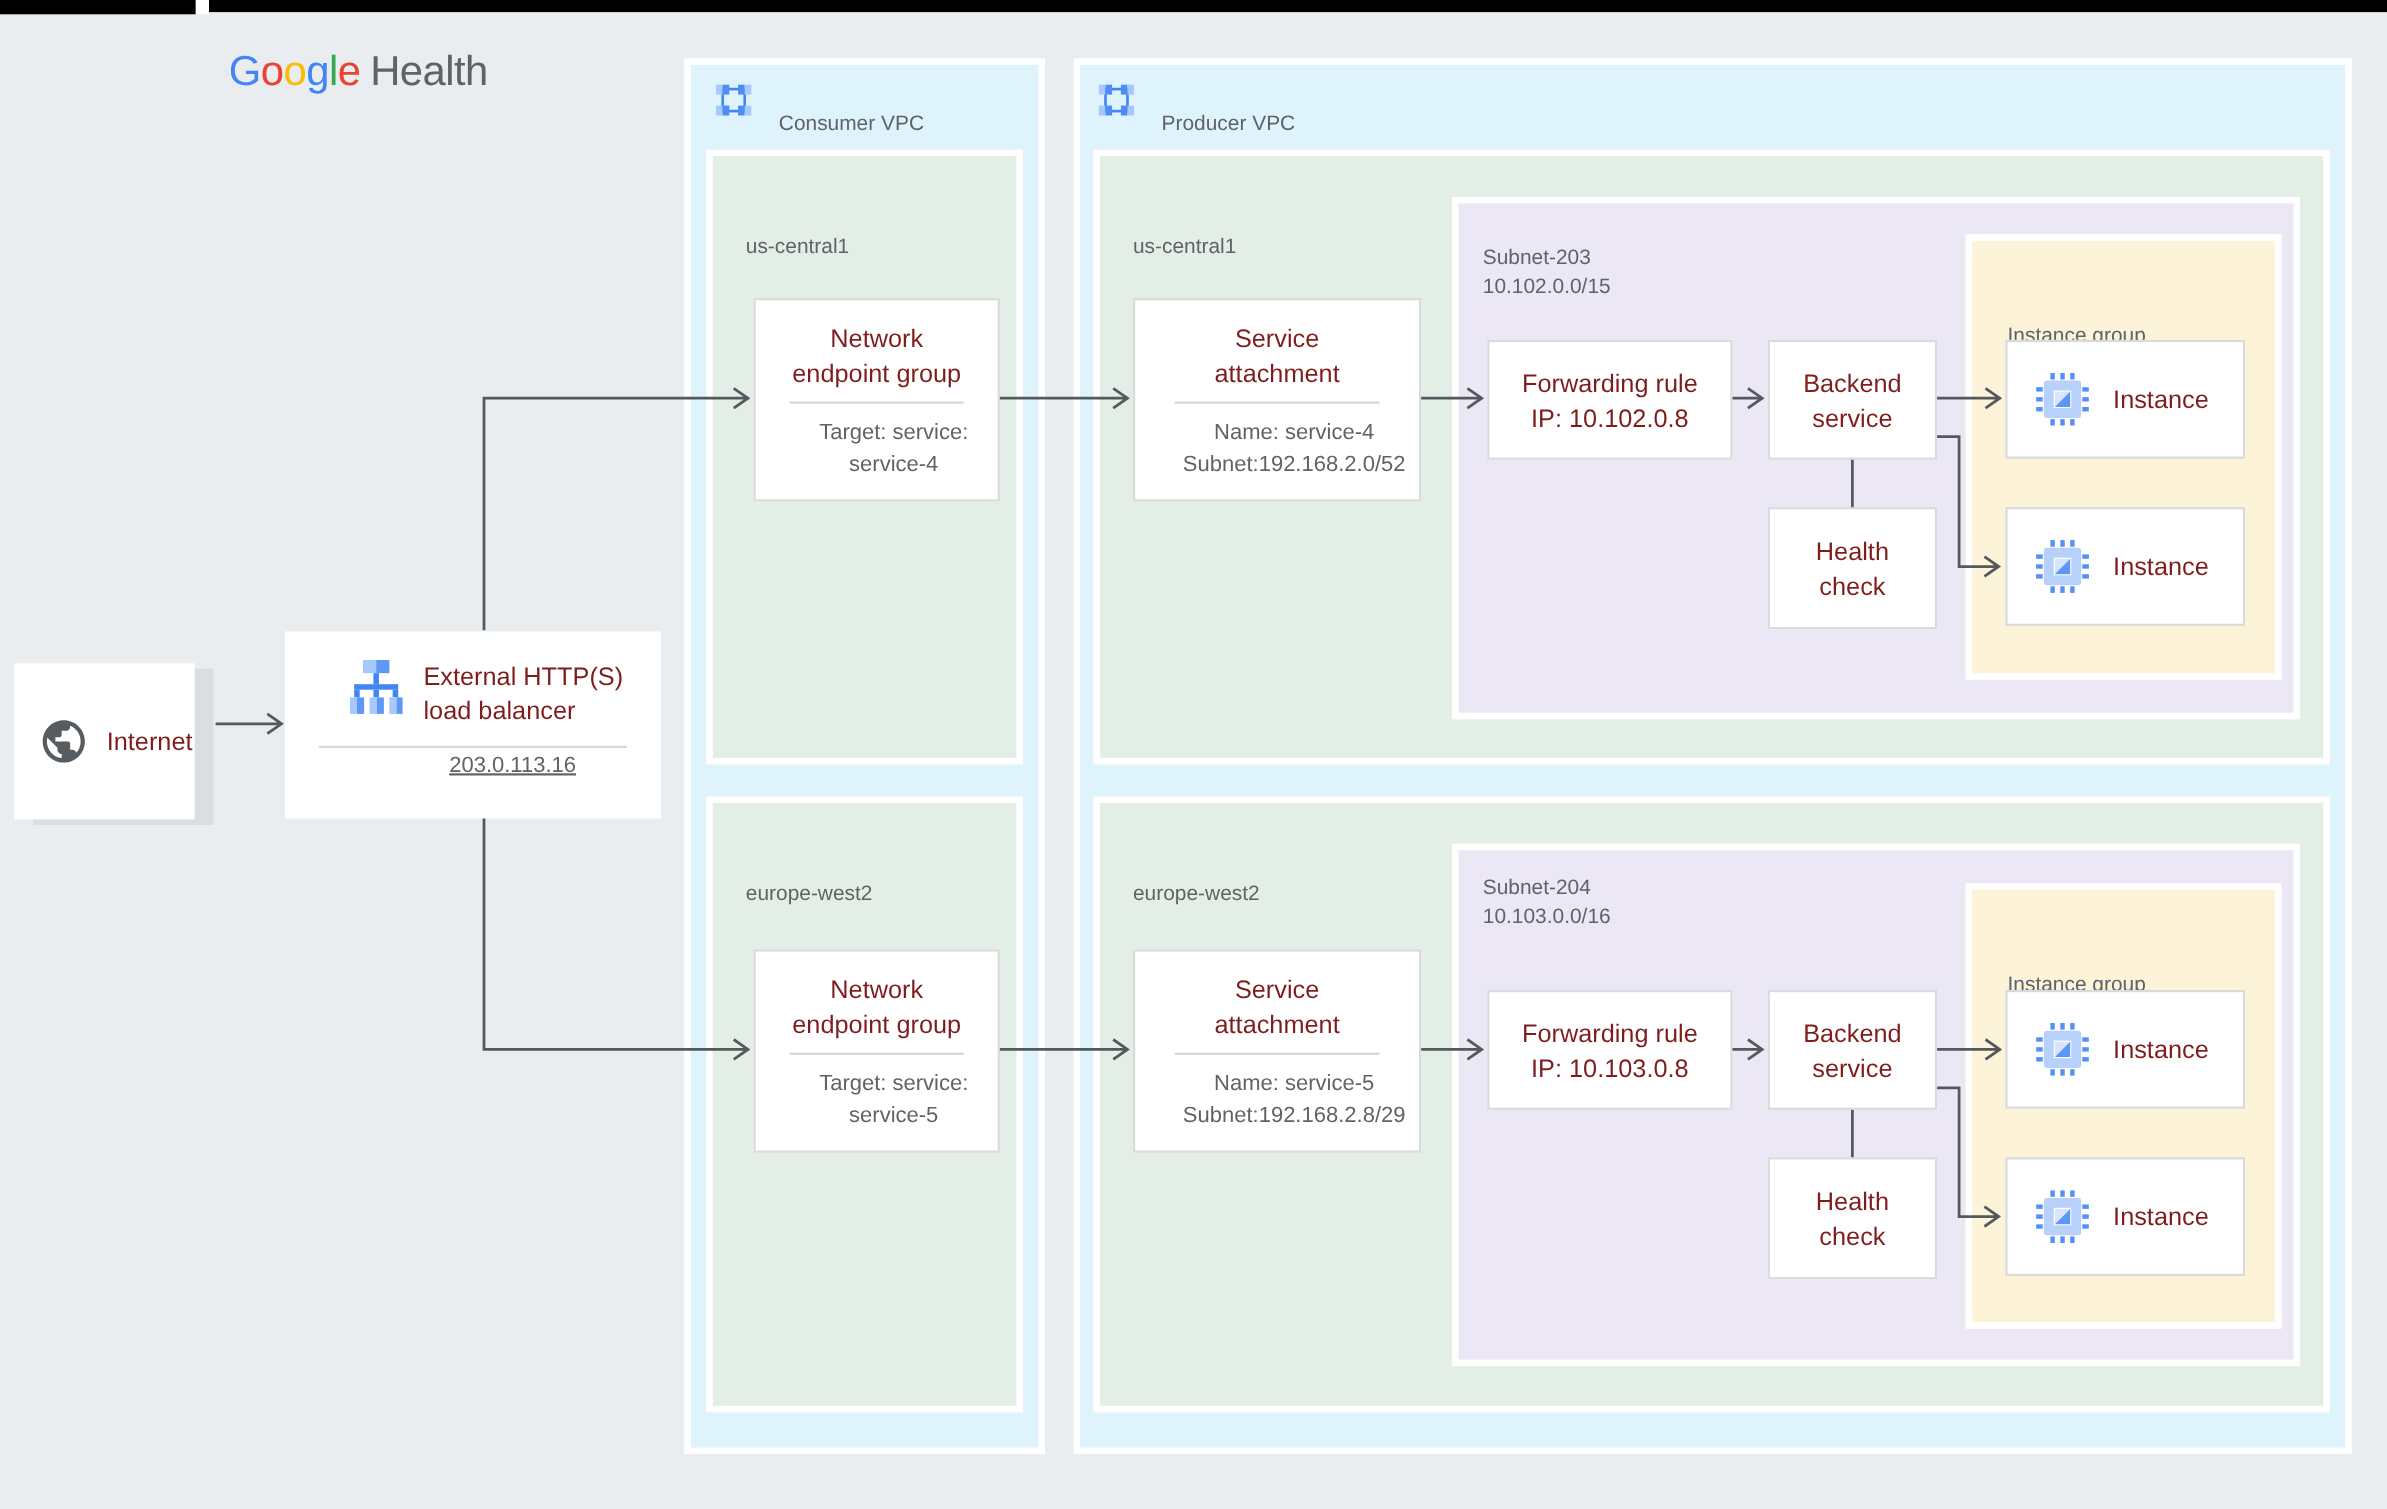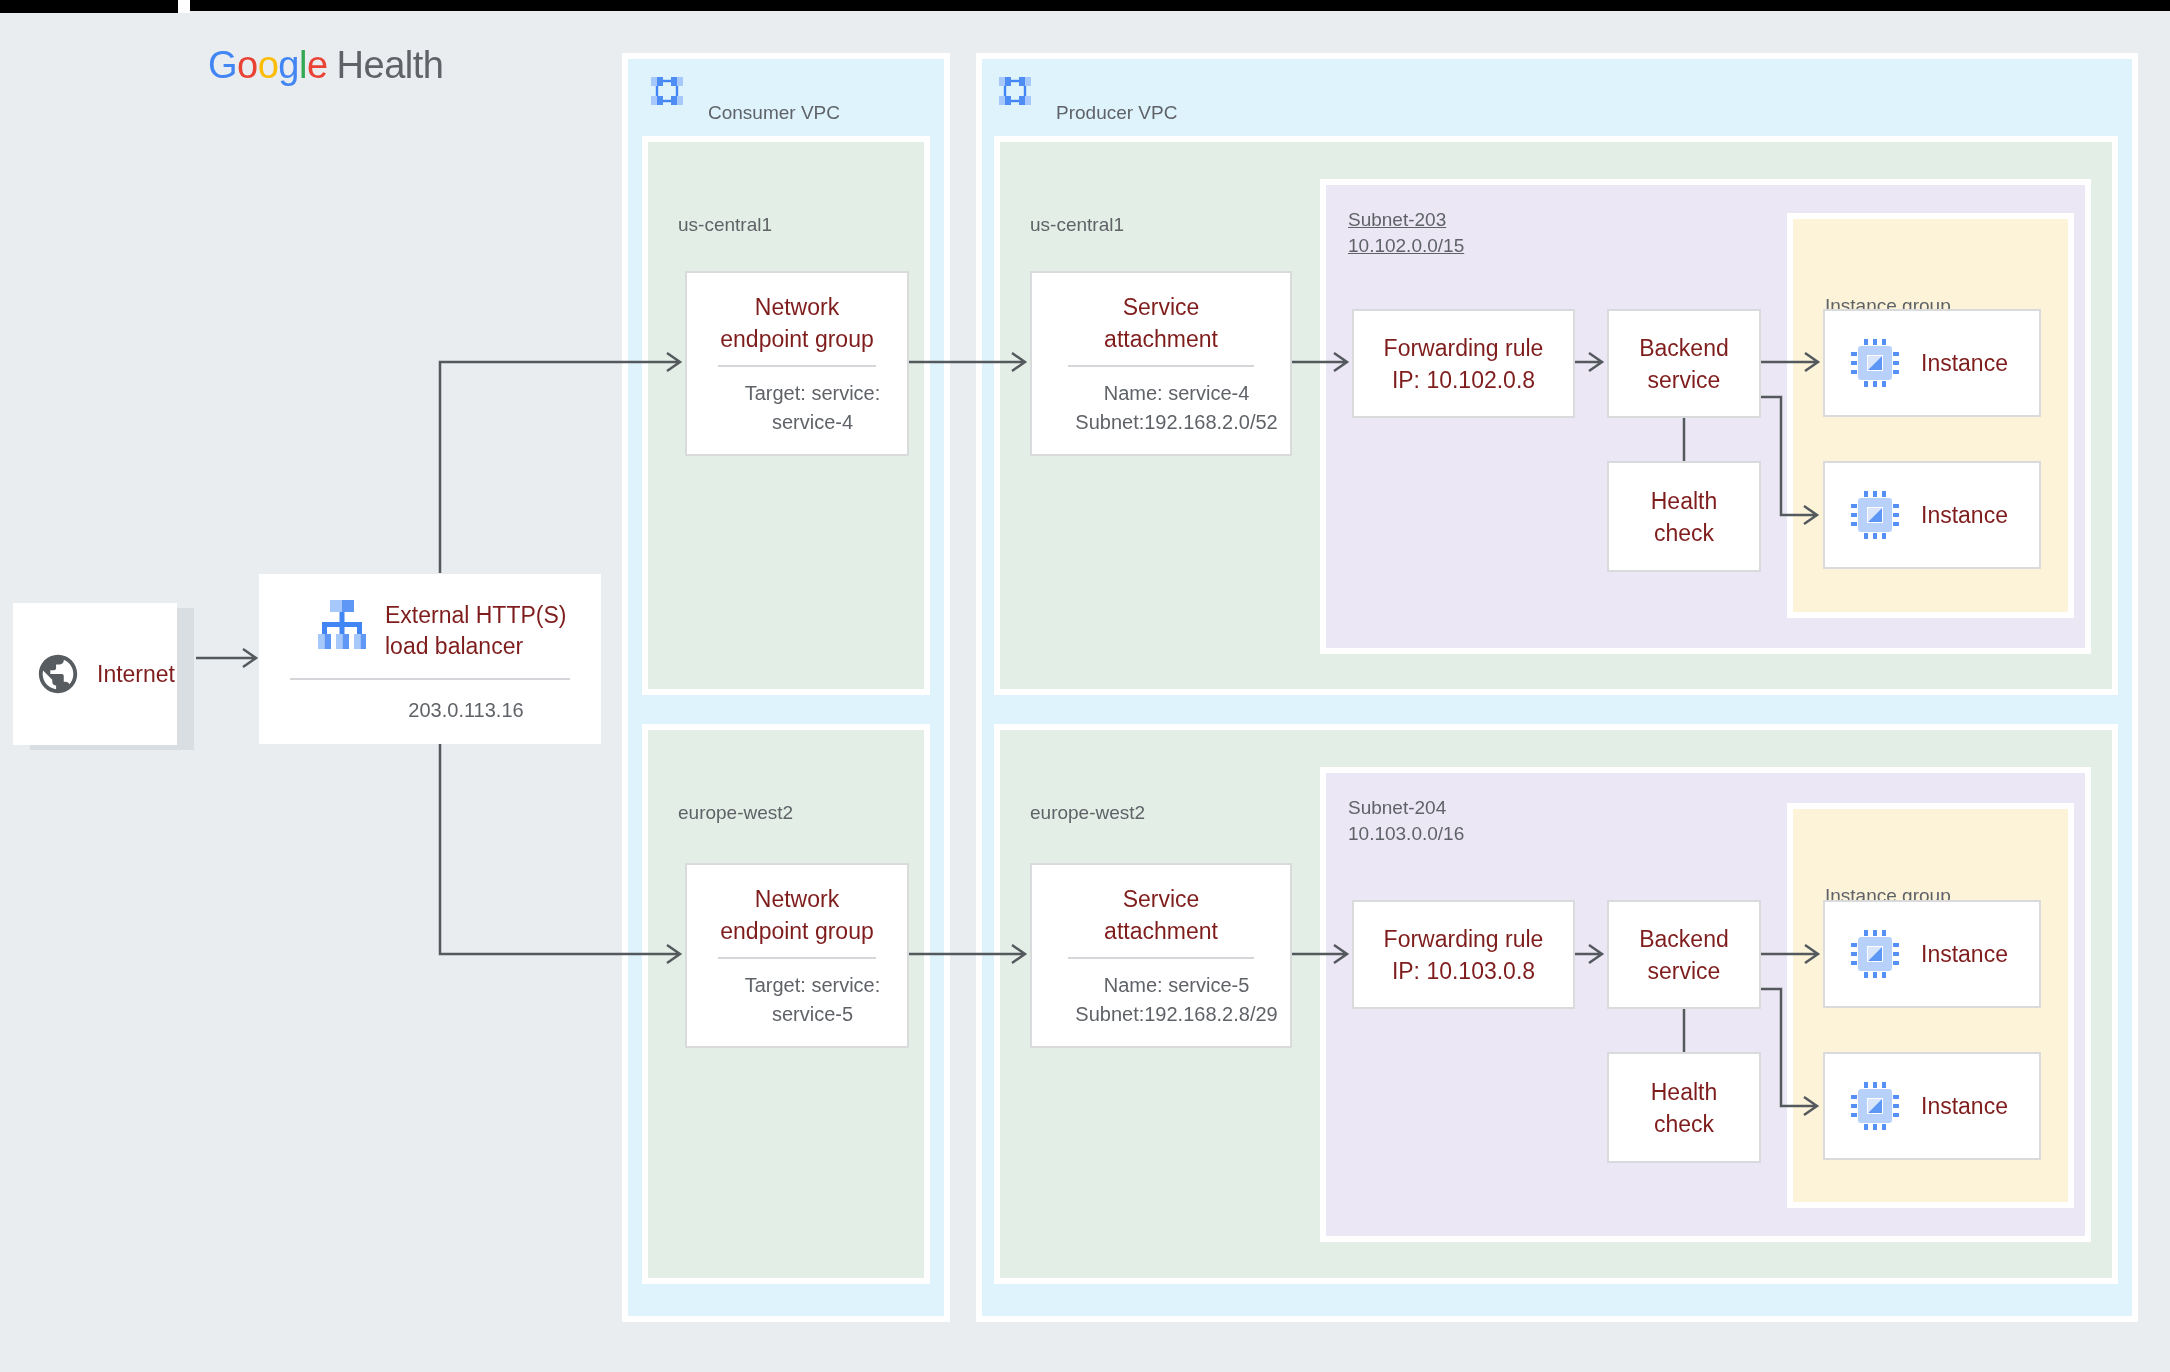--- a/index.html
+++ b/index.html
@@ -127,21 +127,21 @@
     <div class="col-center">
       <div class="box-title">Service</div>
       <div class="box-title">attachment</div>
       <div class="divider"></div>
       <div class="box-sub">Name: service-5</div>
       <div class="box-sub">Subnet:192.168.2.8/29</div>
     </div>
   </div>
 
   <div class="abs subnet-box" style="left:1320px;top:179px;width:771px;height:475px;"></div>
-  <div class="abs subnet-label" style="left:1348px;top:207px;text-decoration:underline;"><span>Subnet-203</span><br><span>10.102.0.0/15</span></div>
+  <div class="abs subnet-label" style="left:1348px;top:222px;"><span>Subnet-203</span><br><span>10.102.0.0/15</span></div>
 
   <div class="abs subnet-box" style="left:1320px;top:767px;width:771px;height:475px;"></div>
   <div class="abs subnet-label" style="left:1348px;top:795px;"><span>Subnet-204</span><br><span>10.103.0.0/16</span></div>
 
   <div class="abs ig-box" style="left:1787px;top:213px;width:287px;height:405px;"></div>
   <div class="abs zone-label" style="left:1825px;top:251px;">Instance group</div>
 
   <div class="abs ig-box" style="left:1787px;top:803px;width:287px;height:405px;"></div>
   <div class="abs zone-label" style="left:1825px;top:841px;">Instance group</div>
 
@@ -311,21 +311,21 @@
       <rect x="18" y="34" width="6.5" height="15" fill="#a6c8fa"></rect>
         <rect x="24.5" y="34" width="6.5" height="15" fill="#5e97f6"></rect>
       <rect x="36" y="34" width="6.5" height="15" fill="#a6c8fa"></rect>
         <rect x="42.5" y="34" width="6.5" height="15" fill="#5e97f6"></rect>
     </svg>
     <div class="abs" style="left:126px;top:26px;">
       <div class="box-title" style="text-align:left;line-height:31px;">External HTTP(S)</div>
       <div class="box-title" style="text-align:left;line-height:31px;">load balancer</div>
     </div>
     <div class="abs" style="left:31px;top:104px;width:280px;height:2px;background:#d4d6d9;"></div>
-    <div class="abs box-sub" style="left:0;top:122px;width:352px;">203.0.113.16</div>
+    <div class="abs box-sub" style="left:0;top:108px;width:352px;text-decoration:underline;">203.0.113.16</div>
   </div>
 
   <svg id="connectors" width="2170" height="1372" viewBox="0 0 2170 1372">
     <path d="M196,658 H255 M243,649 L256,658 L243,667"></path>
     <path d="M440,573 V362 H680 M667,353 L680,362 L667,371"></path>
     <path d="M909,362 H1025 M1012,353 L1025,362 L1012,371"></path>
     <path d="M1292,362 H1347 M1334,353 L1347,362 L1334,371"></path>
     <path d="M1575,362 H1602 M1589,353 L1602,362 L1589,371"></path>
     <path d="M1761,362 H1818 M1805,353 L1818,362 L1805,371"></path>
     <path d="M1684,418 V461"></path>

